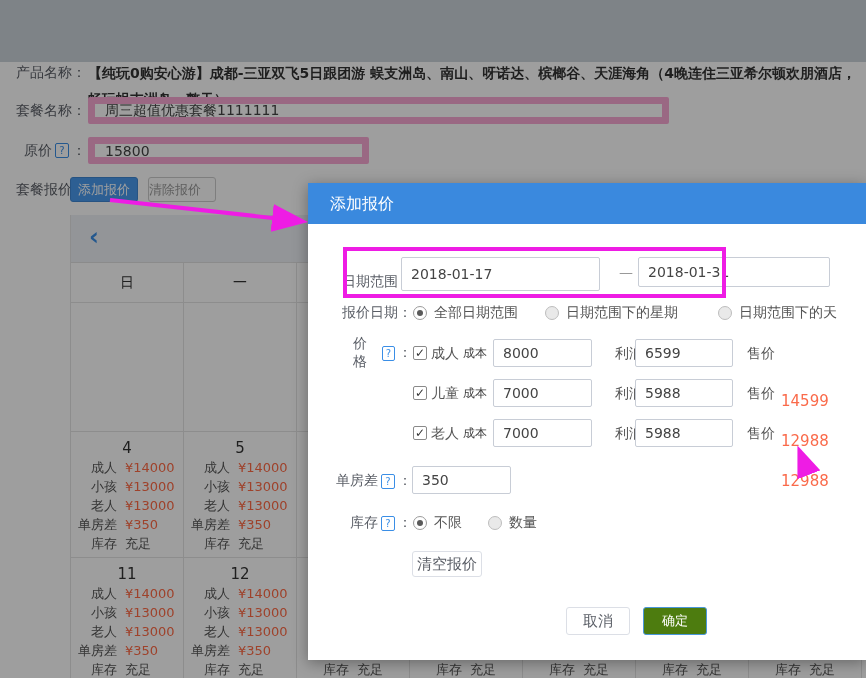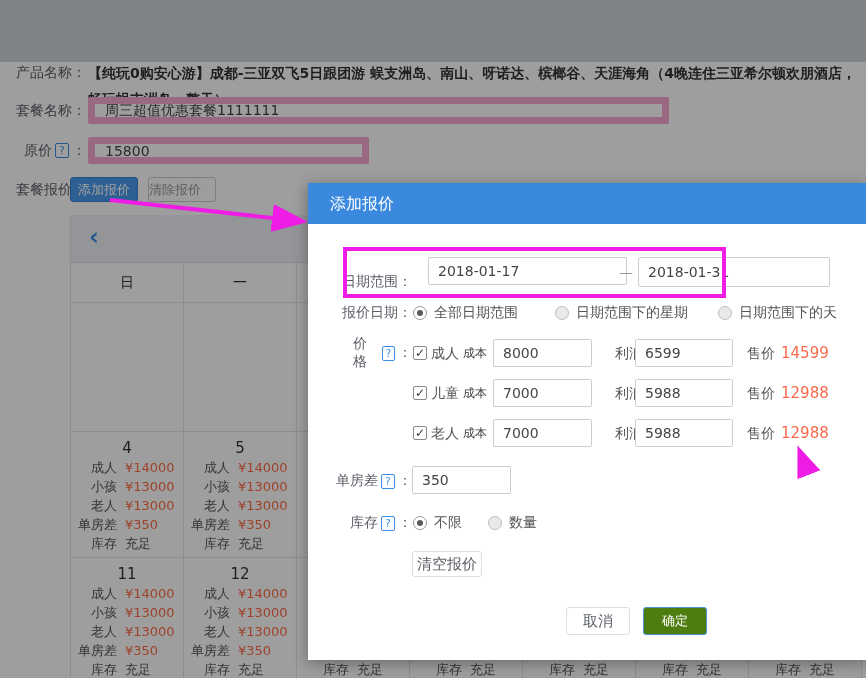--- a/index.html
+++ b/index.html
@@ -65,21 +65,21 @@
   .price-row { position:absolute; left:45px; width:505px; height:30px; }
   .pr-label { position:absolute; left:0; width:59px; height:30px; display:flex; justify-content:flex-end;
               align-items:center; gap:3px; font-size:14px; color:#5a5e66; }
   .pr-check { position:absolute; left:60px; top:8px; }
   .pr-person { position:absolute; left:78px; line-height:30px; font-size:14px; color:#555; }
   .pr-cost-label { position:absolute; left:110px; line-height:30px; font-size:12px; color:#404040; }
   .pr-cost-input { position:absolute; left:140px; top:1px; width:99px; height:28px; }
   .pr-profit-label { position:absolute; left:254px; line-height:30px; font-size:14px; color:#555;margin-left:8px; }
   .pr-profit-input { position:absolute; left:282px; top:1px; width:98px; height:28px; }
   .pr-sell-label { position:absolute; left:394px; line-height:30px; font-size:14px; color:#555; }
-  .pr-sell-value { position:absolute; left:428px; line-height:30px; font-size:15px; color:#fa6a4a; }
+  .pr-sell-value { position:absolute; left:428px; line-height:30px; font-size:15px; color:#fa6a4a;margin-top:48px; }
   .btn-outline { position:absolute; background:#fff; border:1px solid #dcdfe6; border-radius:3px; color:#5a5e66;
                  font-size:15px; text-align:center; }
   .btn-confirm { position:absolute; left:335px; top:424px; width:64px; height:28px; background:#4d7c0f;
                  border:1px solid #4a97da; border-radius:3px; color:#fff; font-size:13px; line-height:26px; text-align:center; }
 
   
   .anno-box { position:absolute; left:343px; top:247px; width:383px; height:51px; border:4px solid #ee1ce4; z-index:30; }
   .anno-svg { position:absolute; inset:0; z-index:31; pointer-events:none; }
   .anno-newprice { position:absolute; left:726px; top:458px; z-index:32; font-family:"DejaVu Serif",serif;
                    font-size:30px; color:#e8404e; letter-spacing:1px; }
@@ -272,32 +272,32 @@
   </div>
 
   <div class="overlay"></div>
 
   <div class="modal">
     <div class="modal-title">添加报价</div>
 
     <div class="m-label" style="top:86px; height:26px;">
       <span>日期范围：</span>
     </div>
-    <input class="m-input" style="left: 120px; top: 74px; width: 199px; height: 28px;" value="2018-01-17">
+    <input class="m-input" style="left: 93px; top: 74px; width: 199px; height: 34px;" value="2018-01-17">
     <div class="m-dash">—</div>
     <input class="m-input" style="left: 330px; top: 74px; width: 192px; height: 30px;" value="2018-01-31">
 
     <div class="m-label" style="top:120px; height:20px;">
       <span>报价日期：</span>
     </div>
     <div class="radio" style="position:absolute; left:105px; top:121px;text-align:right;">
       <span class="rdot on"></span>
       <span>全部日期范围</span>
     </div>
-    <div class="radio" style="position:absolute; left:247px; top:121px;text-align:right;">
+    <div class="radio" style="position:absolute; left:237px; top:121px;text-align:right;">
       <span class="rdot off"></span>
       <span>日期范围下的星期</span>
     </div>
     <div class="radio" style="position:absolute; left:410px; top:121px;">
       <span class="rdot off"></span>
       <span>日期范围下的天</span>
     </div>
 
     <div class="price-row" style="top:155px;">
       <div class="pr-label">

